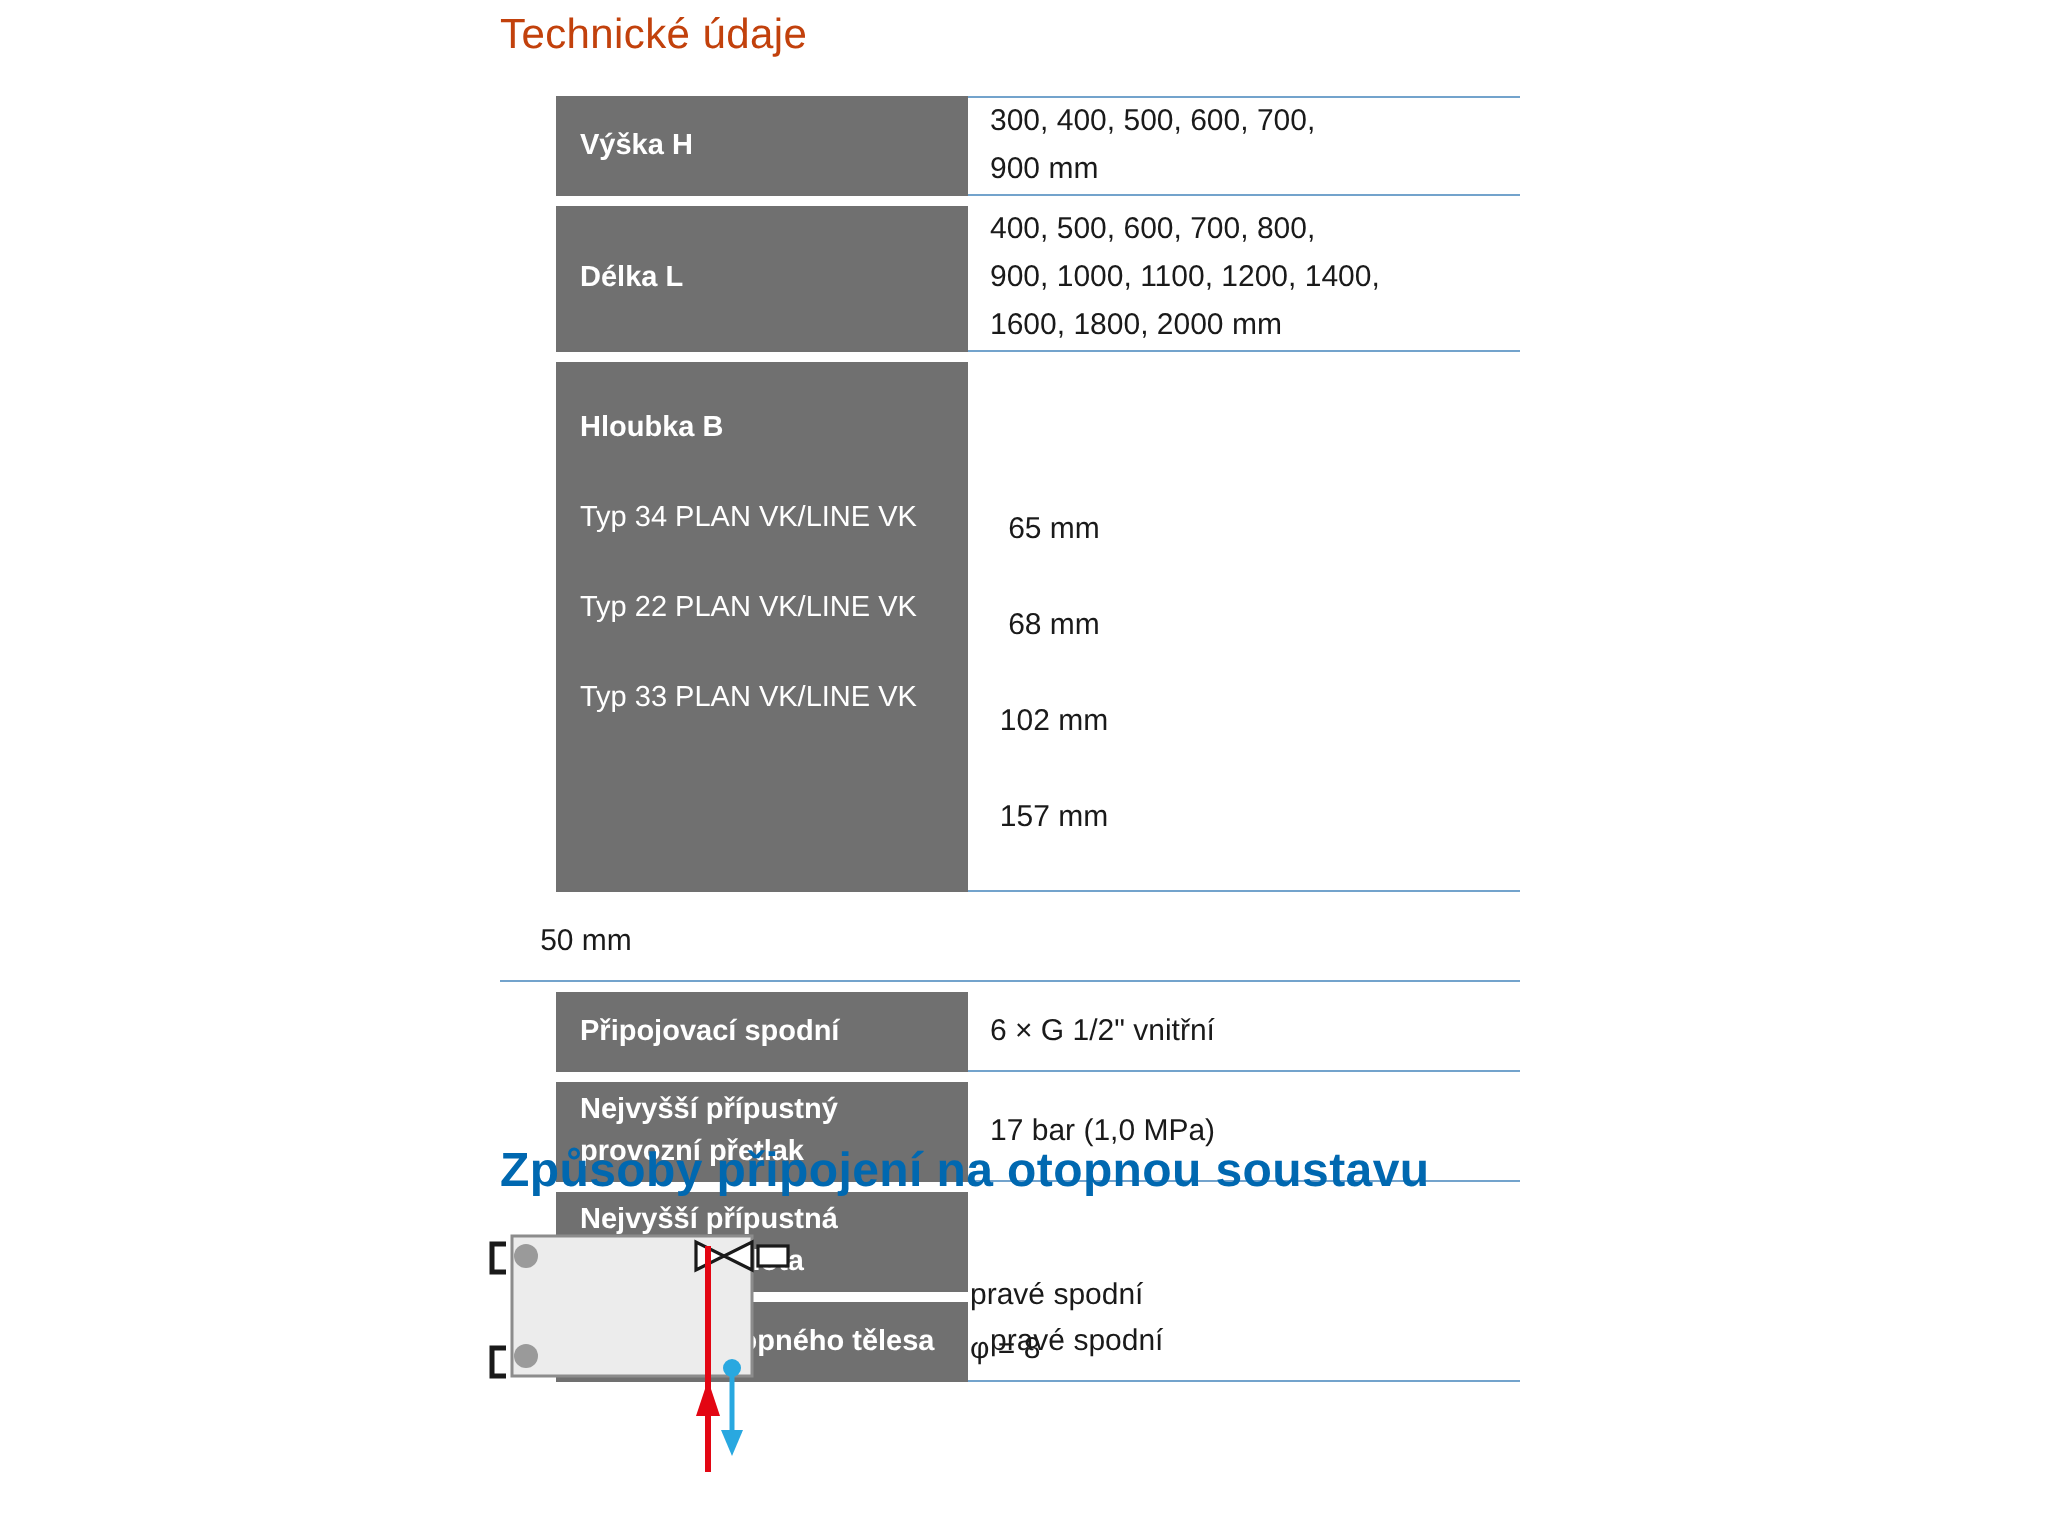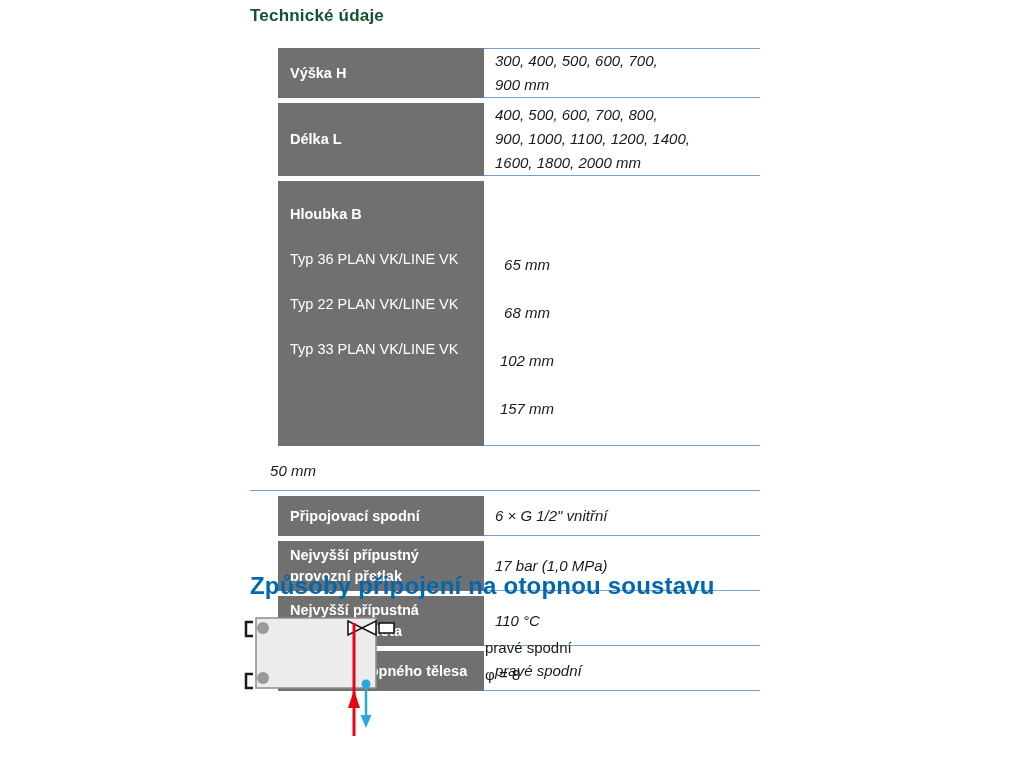--- a/index.html
+++ b/index.html
@@ -2,34 +2,34 @@
 <html><head>
 <meta charset="utf-8">
 <style>
   html,body{margin:0;padding:0;}
   body{
     width:1024px;height:768px;background:#ffffff;position:relative;
     font-family:"Liberation Sans", sans-serif;color:#1a1a1a;overflow:hidden;
   }
   .page-title{
     position:absolute;left:250px;top:6px;
-    font-size:17px;font-weight:bold;color:#14532d;letter-spacing:.2px;
+    font-size:21px;font-weight:normal;color:#c2410c;letter-spacing:.2px;
   }
   .spec-table{position:absolute;left:250px;top:48px;width:510px;}
   .row{display:flex;margin-bottom:5px;}
   .h50{min-height:50px}.h73{min-height:73px}.h123{min-height:123px}.h40{min-height:40px}
   .label-cell{
     width:206px;box-sizing:border-box;background:#707070;color:#ffffff;
     font-weight:bold;font-size:14.5px;line-height:21px;
     display:flex;align-items:center;padding-left:12px;white-space:pre-line;margin-left:28px;
   }
   .value-cell{
     flex:1;box-sizing:border-box;border-bottom:1px solid #73a3cc;
     display:flex;align-items:center;padding-left:11px;
-    font-size:15px;line-height:24px;white-space:pre-line;background:#ffffff;font-style:italic;
+    font-size:15px;line-height:24px;white-space:pre-line;background:#ffffff;
   }
   .row.first .value-cell{border-top:1px solid #73a3cc;}
   .cell-top{align-items:flex-start;padding-top:0;}
   .lbl-head{font-weight:bold;line-height:24px;}
   .lbl-line{font-weight:normal;line-height:24px;}
   .val-line{line-height:24px;min-height:24px;}
   .num{display:block;width:64px;text-align:center;}
   .section2-title{
     position:absolute;left:250px;top:572px;
     font-size:24px;font-weight:bold;color:#0068b0;letter-spacing:.2px;
@@ -56,21 +56,21 @@
     <div class="label-cell">Délka L</div>
     <div class="value-cell">400, 500, 600, 700, 800,
 900, 1000, 1100, 1200, 1400,
 1600, 1800, 2000 mm</div>
   </div>
 
   <div class="row h123">
     <div class="label-cell cell-top">
       <div>
         <div class="lbl-head">Hloubka B</div>
-        <div class="lbl-line">Typ 36 PLAN VK/LINE VK</div>
+        <div class="lbl-line">Typ 34 PLAN VK/LINE VK</div>
         <div class="lbl-line">Typ 22 PLAN VK/LINE VK</div>
         <div class="lbl-line">Typ 33 PLAN VK/LINE VK</div>
       </div>
     </div>
     <div class="value-cell cell-top">
       <div>
         <div class="val-line"></div>
         <div class="val-line num">65 mm</div>
         <div class="val-line num">68 mm</div>
         <div class="val-line num">102 mm</div>
@@ -92,21 +92,20 @@
 
   <div class="row h50">
     <div class="label-cell">Nejvyšší přípustný
 provozní přetlak</div>
     <div class="value-cell">17 bar (1,0 MPa)</div>
   </div>
 
   <div class="row h50">
     <div class="label-cell">Nejvyšší přípustná
 provozní teplota</div>
-    <div class="value-cell">110 °C</div>
   </div>
 
   <div class="row h40">
     <div class="label-cell">Připojení otopného tělesa</div>
     <div class="value-cell">pravé spodní</div>
   </div>
 
 </div>
 
 <div class="section2-title">Způsoby připojení na otopnou soustavu</div>

